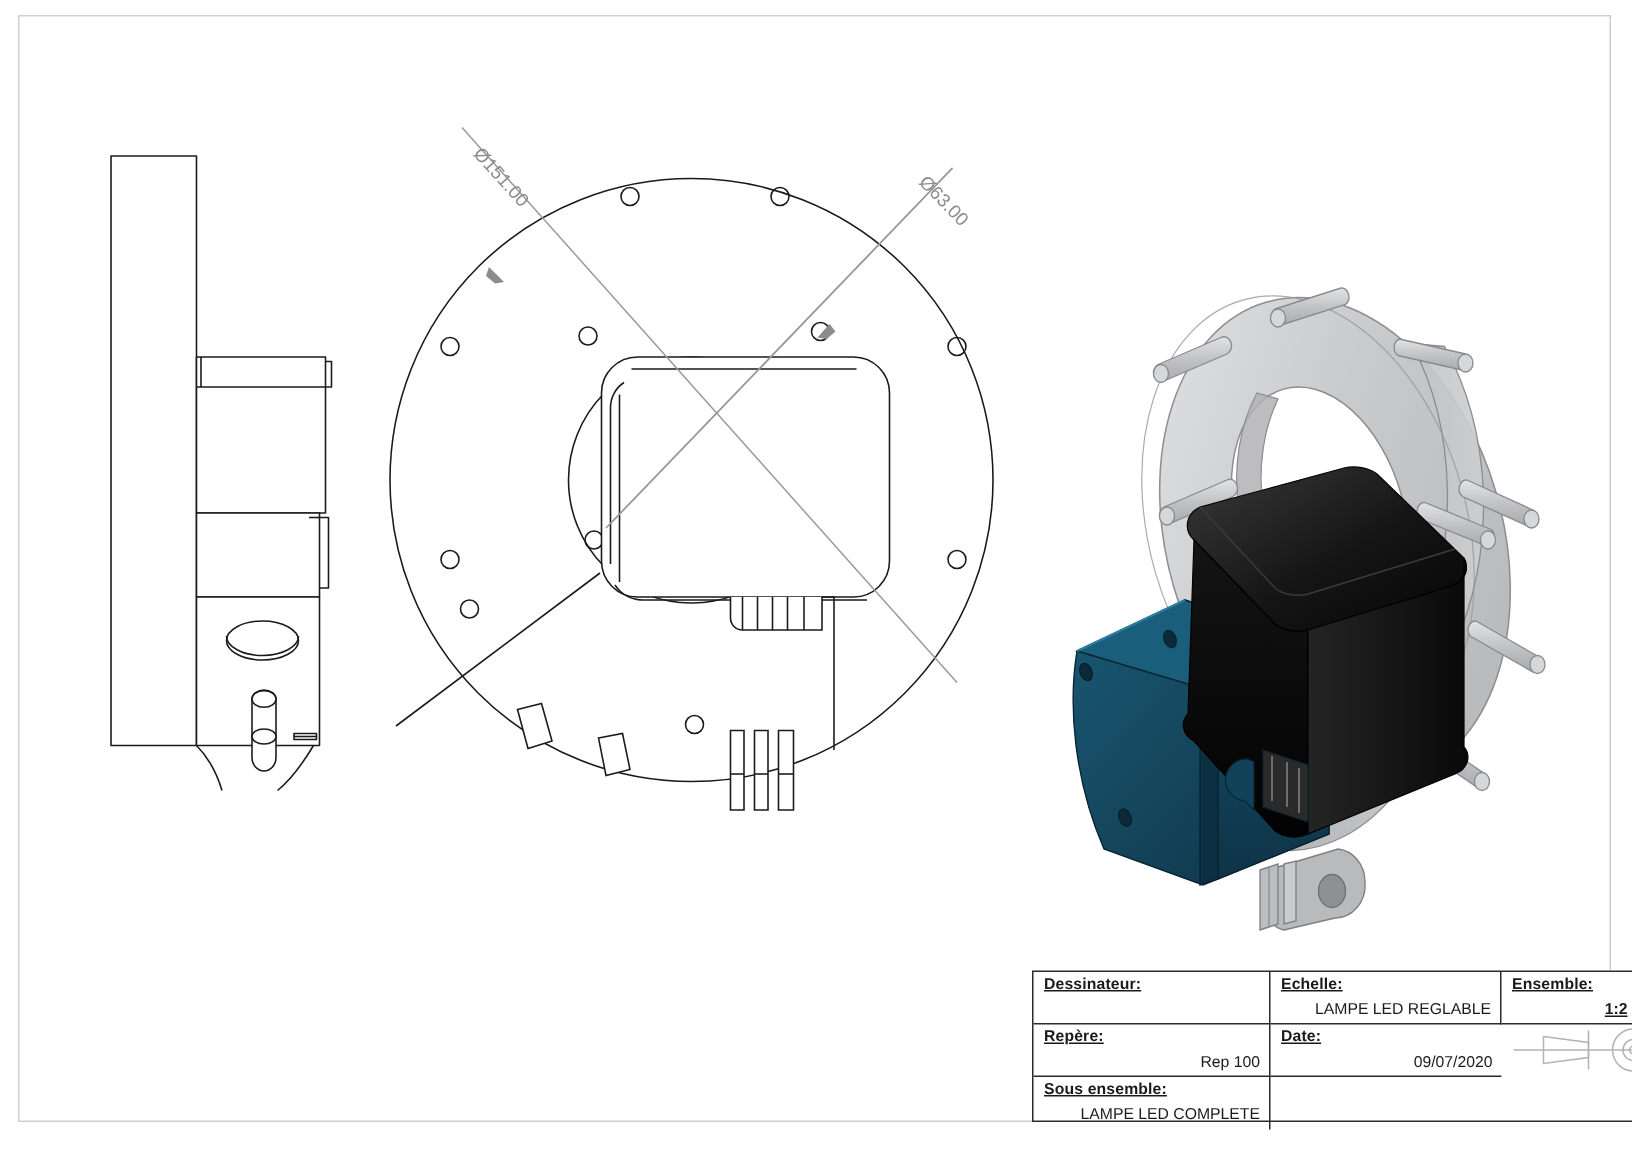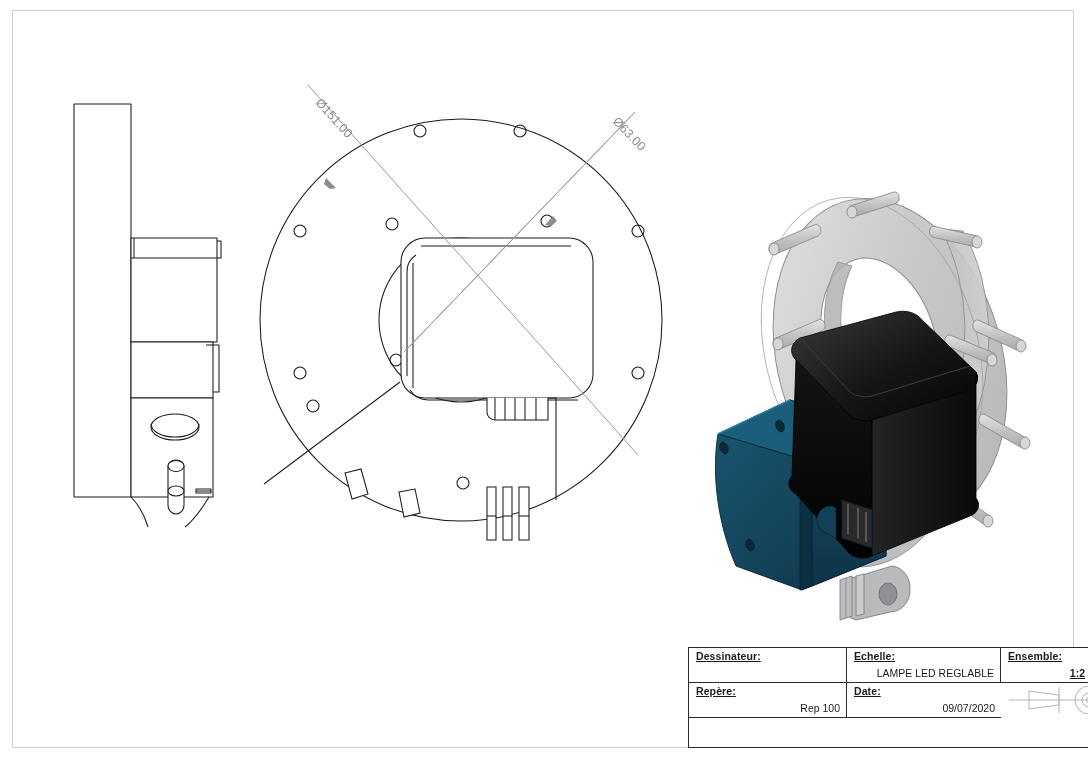--- a/index.html
+++ b/index.html
@@ -344,20 +344,24 @@
           <path d="M28,8 L58,12 L58,22 L28,26 Z"></path>
           <line x1="58" y1="4" x2="58" y2="30"></line>
           <circle cx="88" cy="17" r="14"></circle>
           <circle cx="88" cy="17" r="7"></circle>
           <circle cx="88" cy="17" r="2.6"></circle>
         </g>
       </svg>
       
     </div>
 
+    <div class="lastrow">
+      <span class="tb-head">Sous ensemble:</span>
+      <span class="tb-val">LAMPE LED COMPLETE</span>
+    </div>
 
     <div class="lastrow lastcol">
       <span class="tb-val"></span>
     </div>
 
   </div>
 
 </div>
 
 </body></html>

